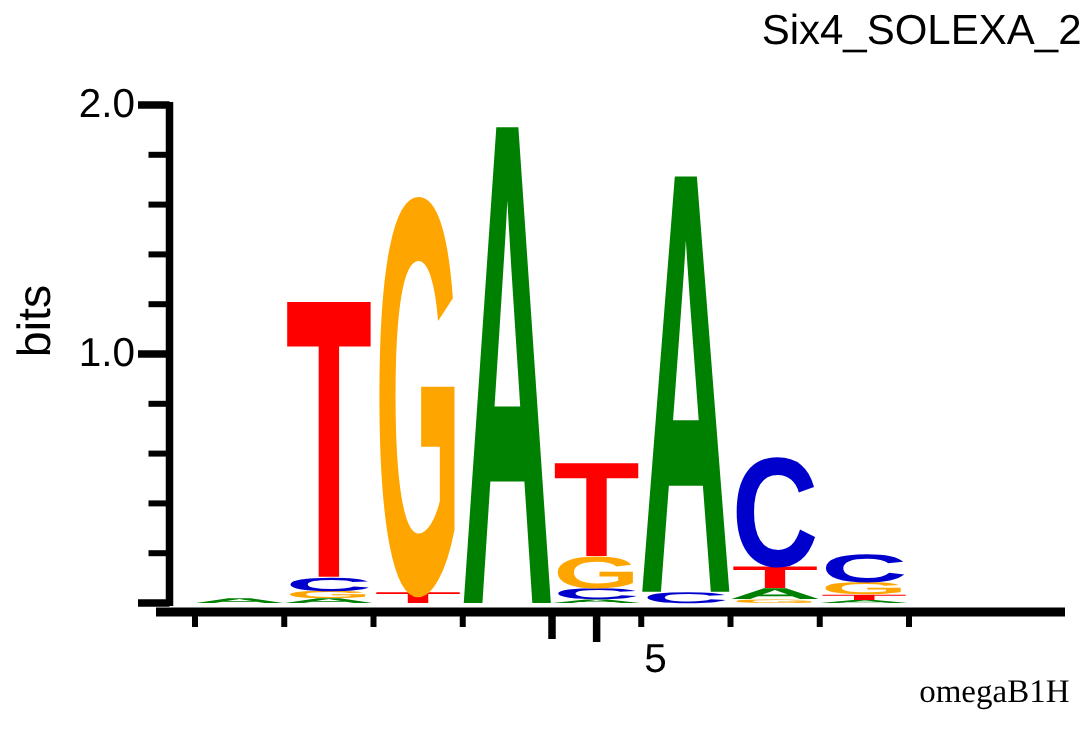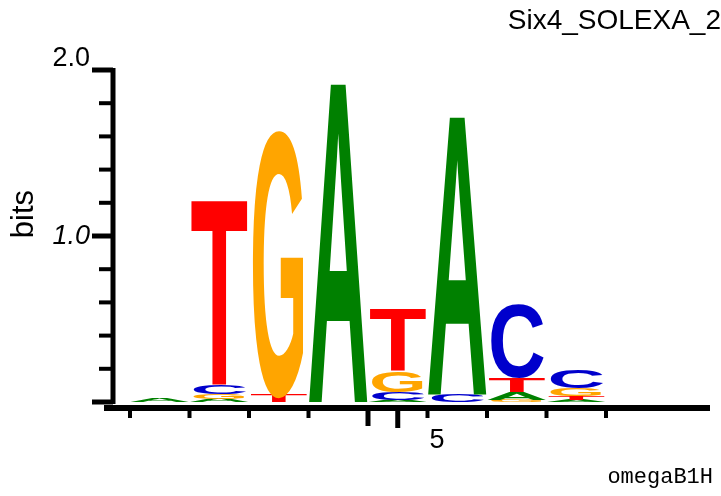--- a/index.html
+++ b/index.html
@@ -55,46 +55,46 @@
   .xtick-label {
     position: absolute;
     text-align: center;
     font-size: 27px;
     color: #000;
     font-family: "Liberation Sans", sans-serif;
   }
   .fineprint {
     position: absolute;
     right: 8px;
-    bottom: 6px;
+    bottom: 22px;
     font-size: 22px;
     color: #000;
-    font-family: Liberation Mono, monospace;
+    font-family: Liberation Serif, serif;
   }
   svg.plot {
     position: absolute;
     left: 0;
     top: 0;
   }
   .stack-letter {
     font-family: "Liberation Sans", sans-serif;
     font-weight: bold;
   }
 </style>
 </head>
 <body>
 
 <div id="logo-root">
 
   <div class="title">Six4_SOLEXA_2</div>
 
   <div class="ylabel">bits</div>
 
-  <div class="ytick-label" style="top:42px; left:28px;">2.0</div>
-  <div class="ytick-label" style="top:220px; left:28px;font-style:italic;">1.0</div>
+  <div class="ytick-label" style="top:54px; left:28px;">2.0</div>
+  <div class="ytick-label" style="top:220px; left:28px;">1.0</div>
 
   <div class="xtick-label" style="top:424px; left:417px; width:40px;">5</div>
 
   <div class="fineprint">omegaB1H</div>
 
   <svg class="plot" width="721" height="496">
     <g>
       <line x1="113" y1="68" x2="113" y2="404" stroke="#000" stroke-width="5"></line>
       <line x1="104" y1="408" x2="710" y2="408" stroke="#000" stroke-width="6"></line>
     </g>

